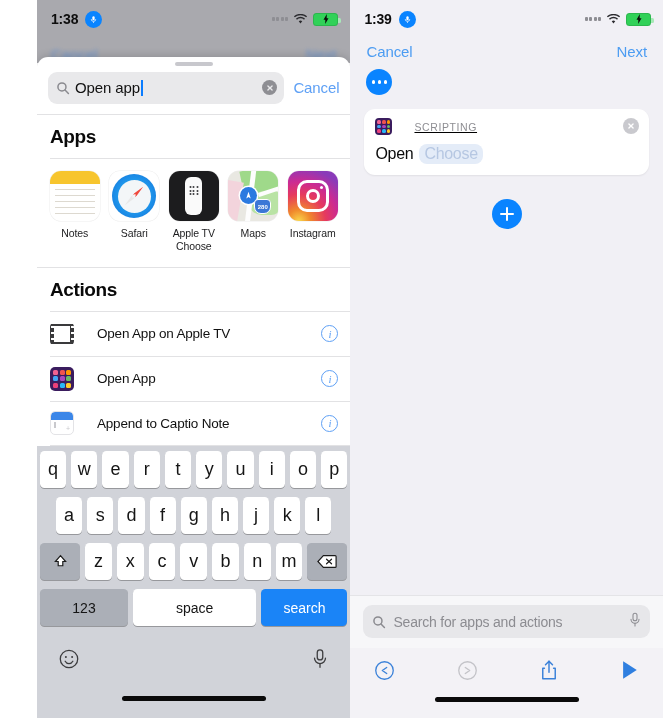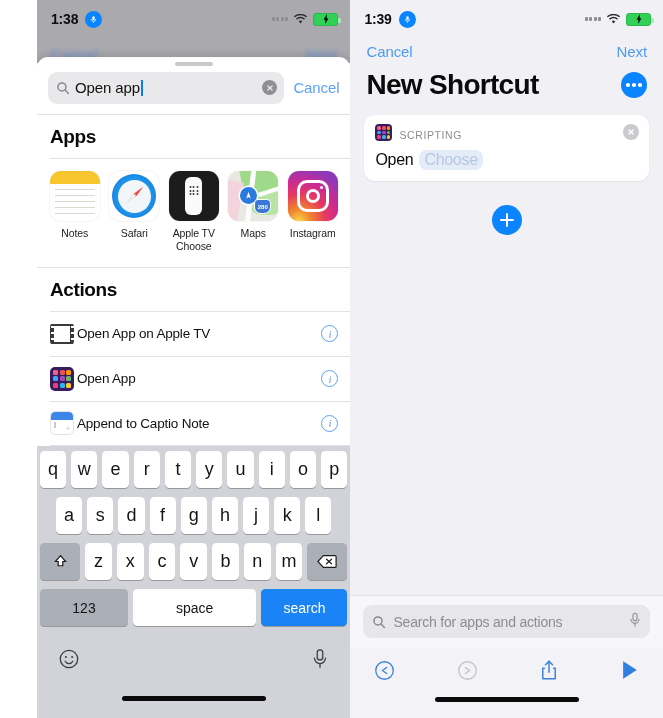--- a/index.html
+++ b/index.html
@@ -158,21 +158,21 @@
     display:flex; align-items:center; justify-content:center;
   }
   .insta-frame { width: 32px; height: 32px; border: 3px solid #fff; border-radius: 10px;
     display:flex; align-items:center; justify-content:center; position: relative; }
   .insta-frame .lens { width: 14px; height: 14px; border: 3px solid #fff; border-radius: 50%; }
   .insta-frame .dot { position:absolute; right: 2.5px; top: 2.5px; width: 3.5px; height: 3.5px;
     background:#fff; border-radius:50%; }
 
   
   .actionrow {
-    display: flex; align-items: center; gap: 3px;
+    display: flex; align-items: center; gap: 23px;
     padding: 10px 12px 10px 13px; height: 46px;
   }
   .act-icon { width: 24px; height: 24px; flex: none; position: relative; border-radius: 5px; overflow: hidden; }
   .act-label { flex: 1; font-size: 13.5px; color: #111; font-weight: 500; letter-spacing: -0.2px; }
   .info-btn {
     width: 17px; height: 17px; border-radius: 50%; border: 1.3px solid #5ea0f5;
     display:flex; align-items:center; justify-content:center;
     font-size: 11px; color: #5ea0f5; font-family: "Liberation Serif", serif; font-style: italic;
     flex: none;
   }
@@ -236,21 +236,21 @@
   .moredots {
     width: 26px; height: 26px; border-radius: 50%; background: #0a84ff;
     display: flex; align-items: center; justify-content: center; gap: 2.5px;
   }
   .moredots i { width: 3.5px; height: 3.5px; border-radius: 50%; background: #fff; display:block; }
 
   .card {
     margin: 0 14px; background: #fff; border-radius: 11px; padding: 9px 11px 11px;
     box-shadow: 0 1px 2px rgba(0,0,0,0.07); position: relative;
   }
-  .card-head { display: flex; align-items: flex-end; gap: 7px; }
+  .card-head { display: flex; align-items: center; gap: 22px; text-decoration: underline; }
   .card-head .ic-grid { width: 17px; height: 17px; padding: 2px; gap: 1px; border-radius: 4px; }
   .card-cat { font-size: 10.5px; color: #8d8d92; letter-spacing: 0.6px; font-weight: 500; }
   .card-x {
     position: absolute; right: 10px; top: 9px; width: 16px; height: 16px; border-radius: 50%;
     background: #c9c9ce; display:flex; align-items:center; justify-content:center;
   }
   .card-body { display: flex; align-items: center; gap: 6px; margin-top: 9px; }
   .card-verb { font-size: 16px; font-weight: normal; color: #0a0a0a; letter-spacing: -0.3px; }
   .token {
     font-size: 16px; color: #b6c7e2; background: #e4ecf8; border-radius: 8px;
@@ -580,21 +580,20 @@
         </span>
       </div>
     </div>
 
     <div class="navrow">
       <span class="navlink">Cancel</span>
       <span class="navlink">Next</span>
     </div>
 
     <div class="titlerow">
-      <span class="bigtitle">New Shortcut</span>
       <span class="moredots">
           <i></i>
           <i></i>
           <i></i>
         </span>
     </div>
 
     <div class="card">
       <div class="card-head">
         <div class="ic-grid">

